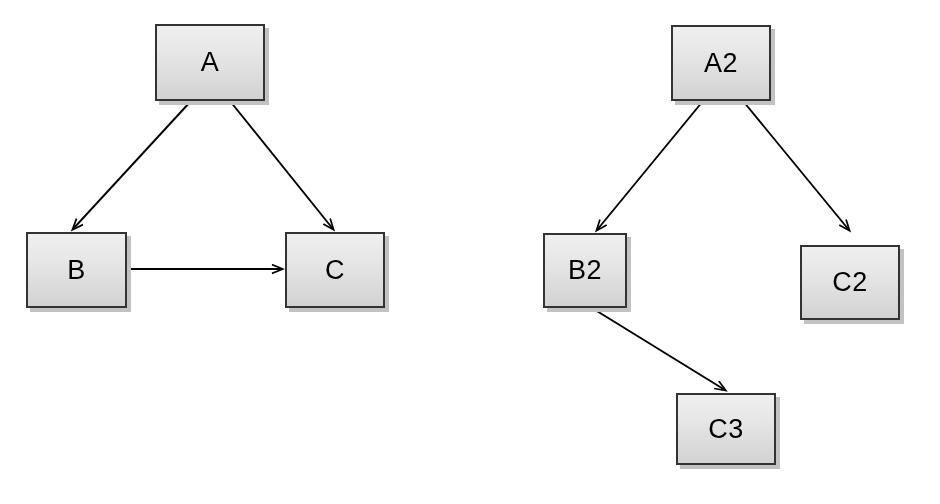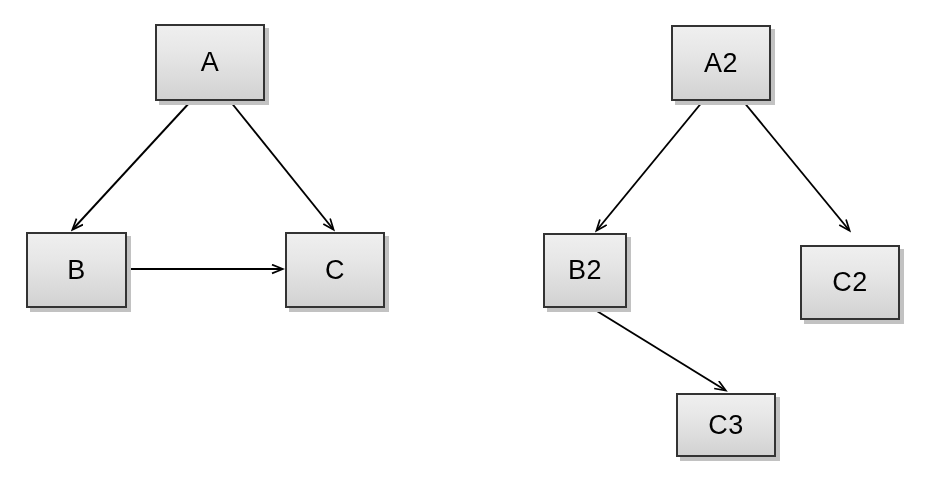--- a/index.html
+++ b/index.html
@@ -79,18 +79,18 @@
       </div>
       <div class="node" style="left: 671px; top: 25px; width: 100px; height: 76px;">
         <span class="node-label">A2</span>
       </div>
       <div class="node" style="left: 543px; top: 233px; width: 84px; height: 75px;">
         <span class="node-label">B2</span>
       </div>
       <div class="node" style="left: 800px; top: 233px; width: 100px; height: 75px; margin-top: 12px;">
         <span class="node-label">C2</span>
       </div>
-      <div class="node" style="left: 676px; top: 393px; width: 100px; height: 64px;">
+      <div class="node" style="left: 676px; top: 393px; width: 100px; height: 72px;">
         <span class="node-label">C3</span>
       </div>
     </div>
 
 </div>
 
 </body></html>

